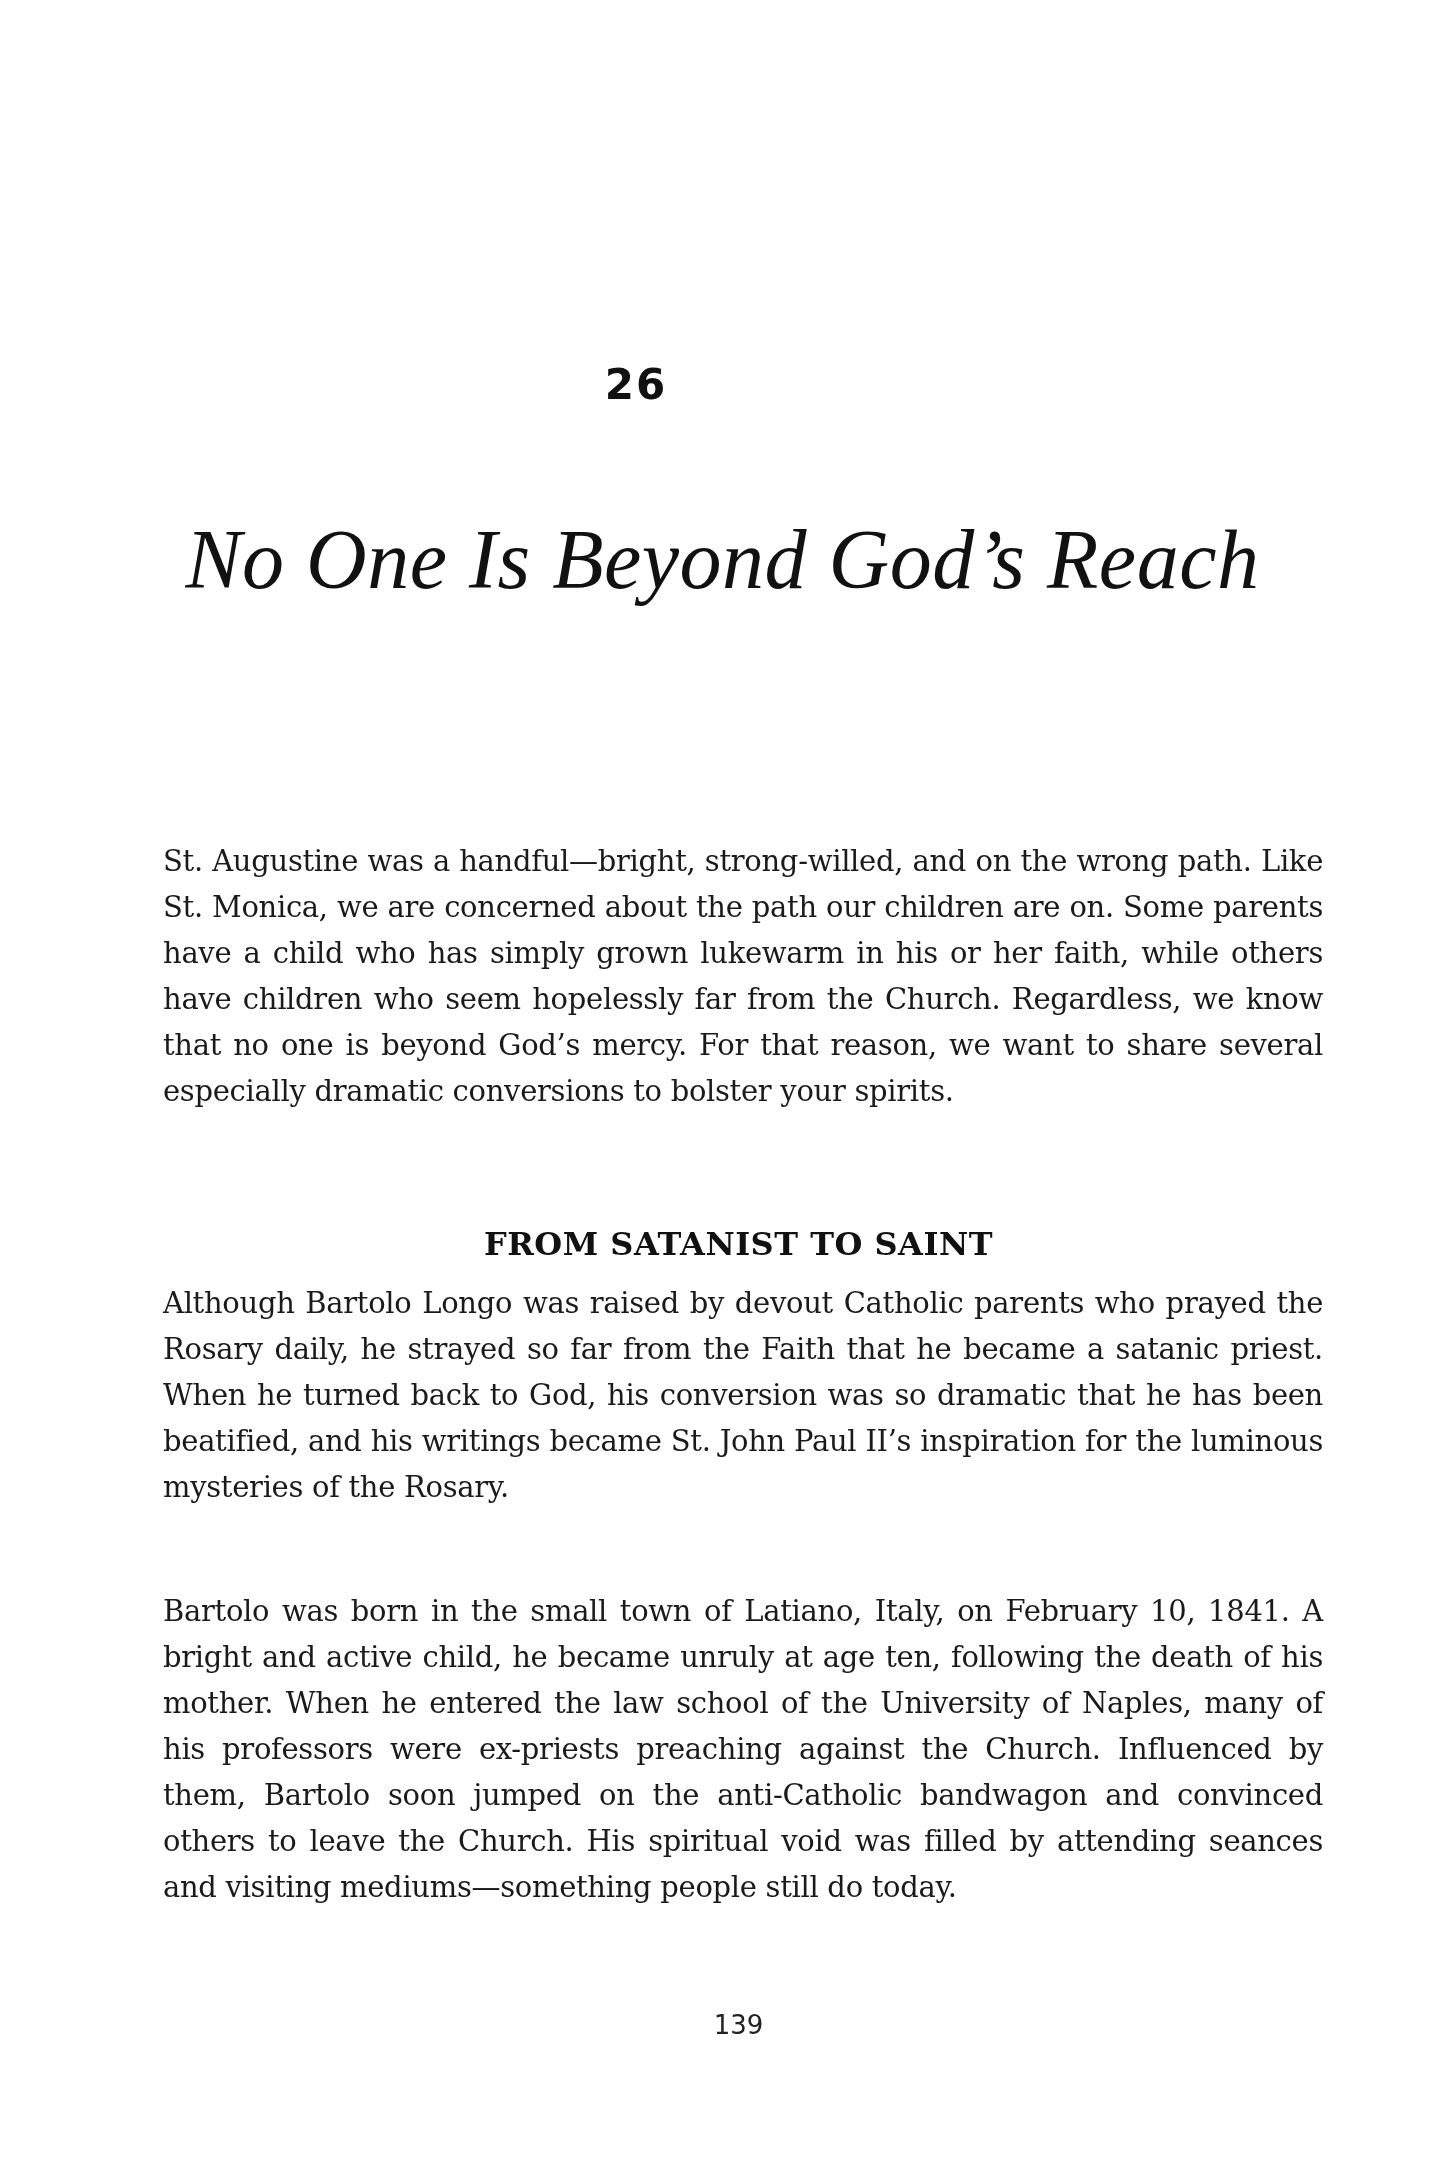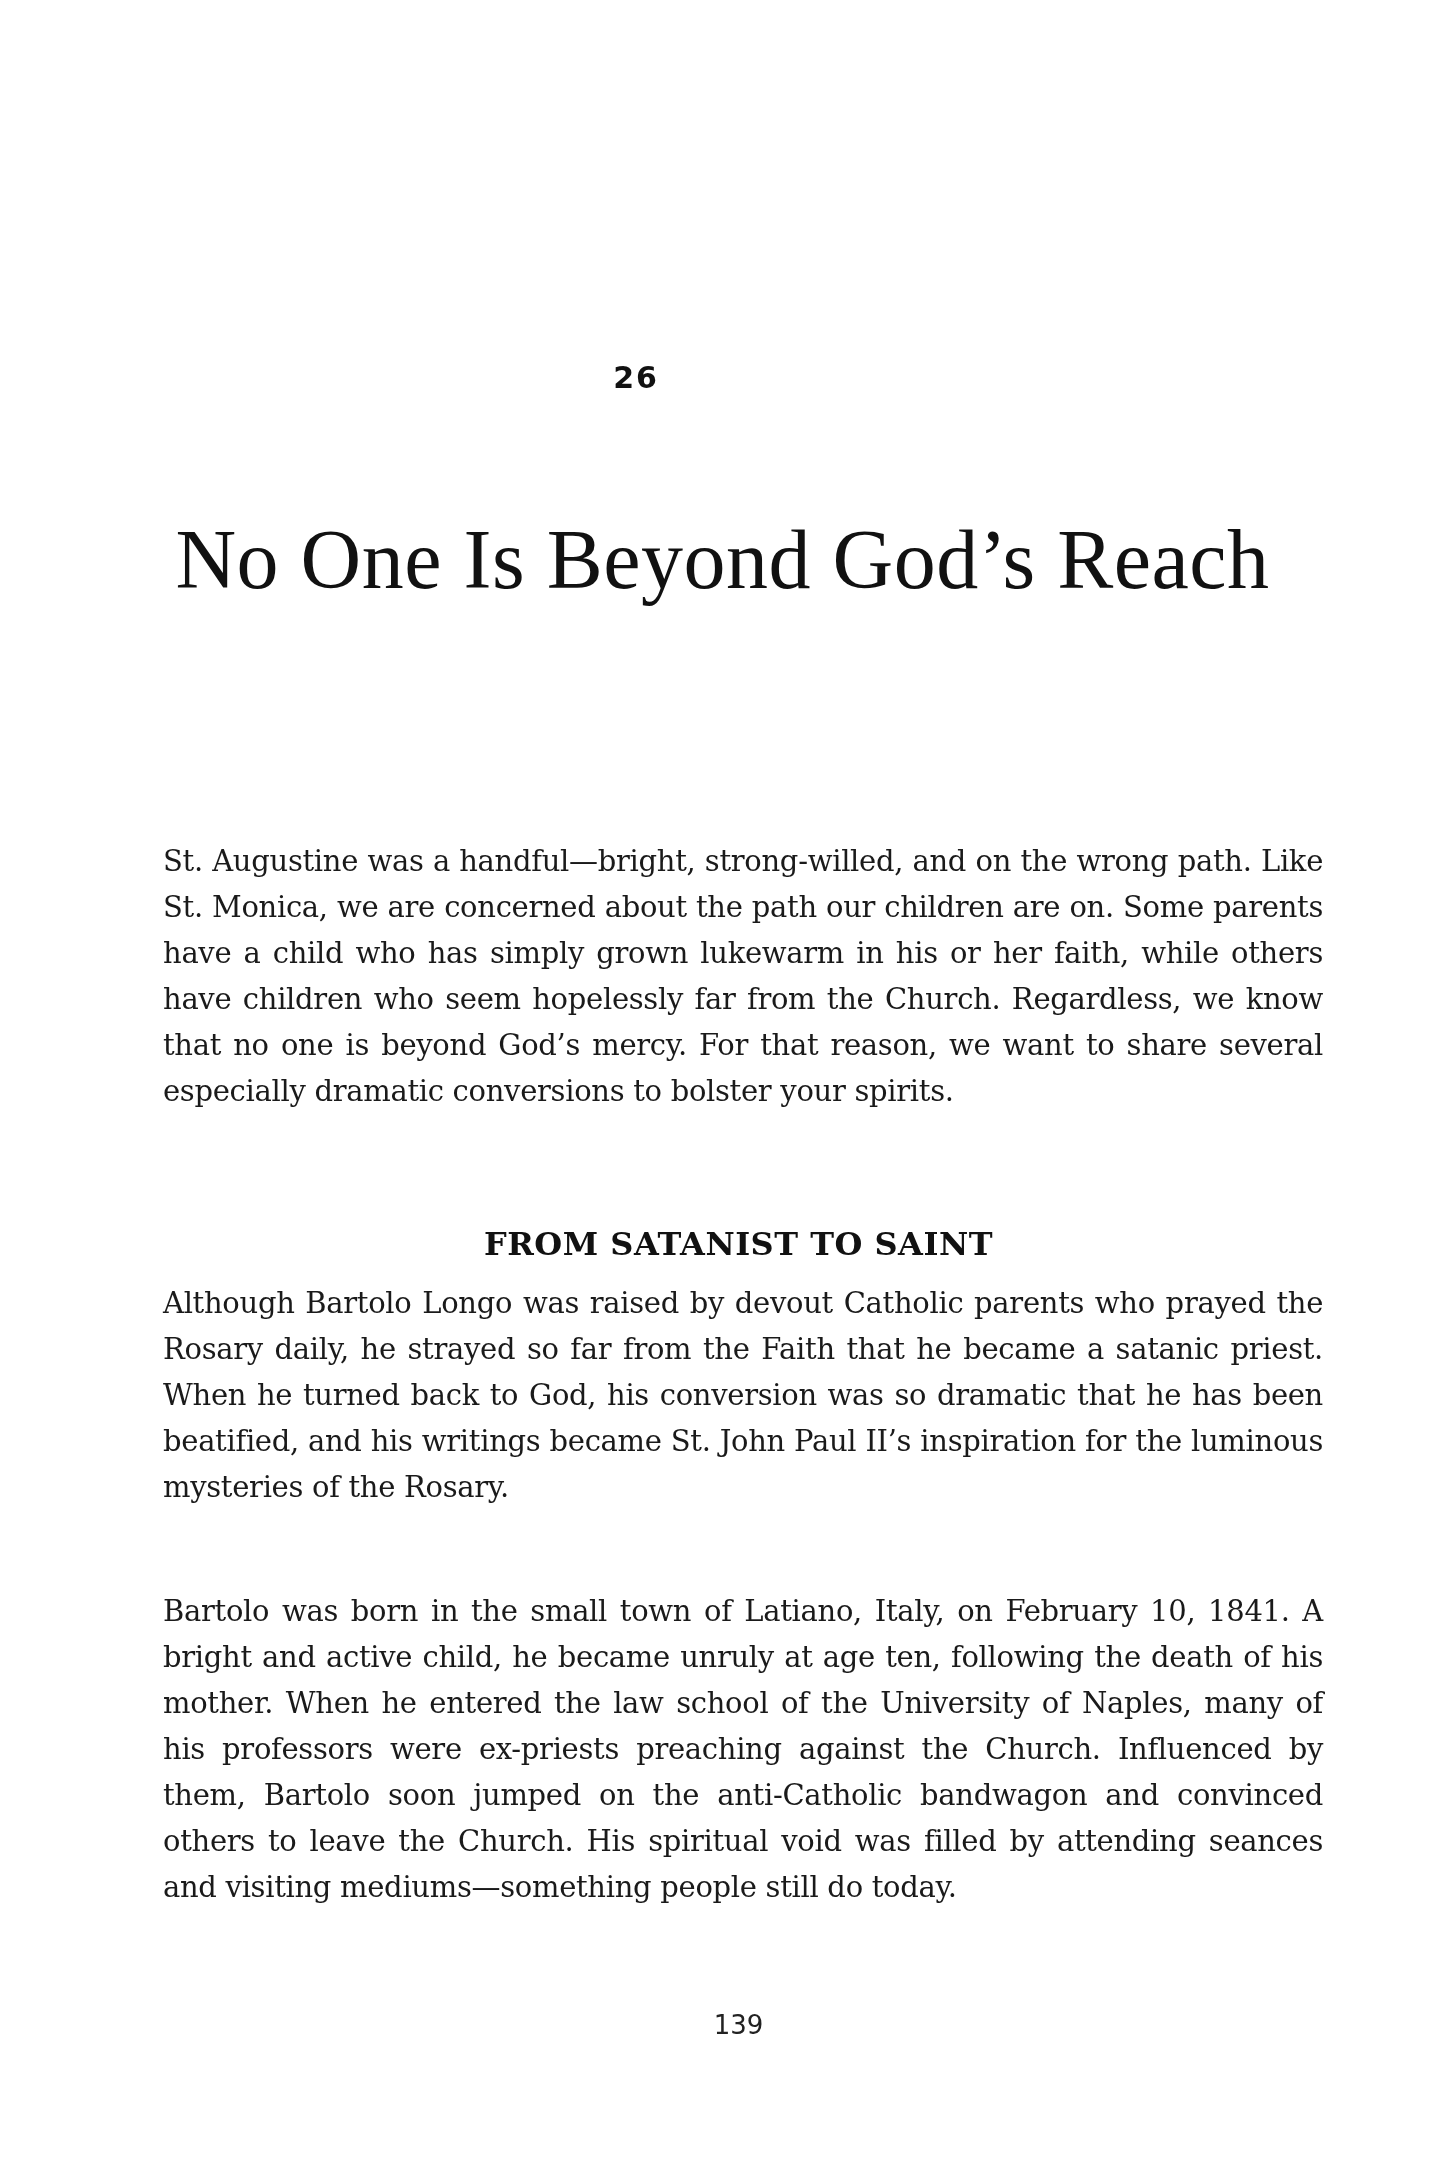--- a/index.html
+++ b/index.html
@@ -1,21 +1,21 @@
 <!DOCTYPE html>
 <html><head>
 <meta charset="utf-8">
 <style>
   html, body { margin: 0; padding: 0; background: #ffffff; }
   body { width: 1445px; height: 2168px; position: relative; overflow: hidden; color: #111111; }
   .page { position: absolute; left: 0; top: 0; width: 1445px; height: 2168px; }
   .chapter-num {
     position: absolute; left: 0; width: 1272px; top: 360px;
     text-align: center; font-family: "DejaVu Sans", sans-serif; font-weight: bold;
-    font-size: 30px; letter-spacing: 2px; color: #111;
+    font-size: 42px; letter-spacing: 2px; color: #111;
   }
   .chapter-title {
     position: absolute; left: 0; width: 1445px; top: 505px;
     text-align: center; font-family: "Liberation Serif", serif; font-weight: normal;
     font-size: 84px; line-height: 110px; color: #111; letter-spacing: 0.5px;
   }
   .body-text {
     position: absolute; left: 163px; width: 1160px;
     font-family: "DejaVu Serif", serif; font-size: 29px; line-height: 46px;
     text-align: justify; color: #1a1a1a; margin: 0; letter-spacing: -0.3px;
@@ -32,21 +32,21 @@
     position: absolute; left: 16px; width: 1445px; top: 2010px;
     text-align: center; font-family: "DejaVu Sans", sans-serif;
     font-size: 26px; color: #222;
   }
 </style>
 </head>
 <body>
 
 <div class="page">
   <div class="chapter-num">26</div>
-  <h1 class="chapter-title" style="margin:0;">No One Is Beyond God’s Reach</h1>
+  <h1 class="chapter-title" style="margin:0;font-style:italic;">No One Is Beyond God’s Reach</h1>
 
   <p class="body-text" id="para-1">St. Augustine was a handful—bright, strong-willed, and on the wrong path. Like St. Monica, we are concerned about the path our children are on. Some parents have a child who has simply grown lukewarm in his or her faith, while others have children who seem hopelessly far from the Church. Regardless, we know that no one is beyond God’s mercy. For that reason, we want to share several especially dramatic conversions to bolster your spirits.</p>
 
   <h2 class="section-heading" style="margin:16px;">FROM SATANIST TO SAINT</h2>
 
   <p class="body-text" id="para-2">Although Bartolo Longo was raised by devout Catholic parents who prayed the Rosary daily, he strayed so far from the Faith that he became a satanic priest. When he turned back to God, his conversion was so dramatic that he has been beatified, and his writings became St. John Paul II’s inspiration for the luminous mysteries of the Rosary.</p>
   <p class="body-text" id="para-3">Bartolo was born in the small town of Latiano, Italy, on February 10, 1841. A bright and active child, he became unruly at age ten, following the death of his mother. When he entered the law school of the University of Naples, many of his professors were ex-priests preaching against the Church. Influenced by them, Bartolo soon jumped on the anti-Catholic bandwagon and convinced others to leave the Church. His spiritual void was filled by attending seances and visiting mediums—something people still do today.</p>
 
   <div class="page-number">139</div>
 </div>

